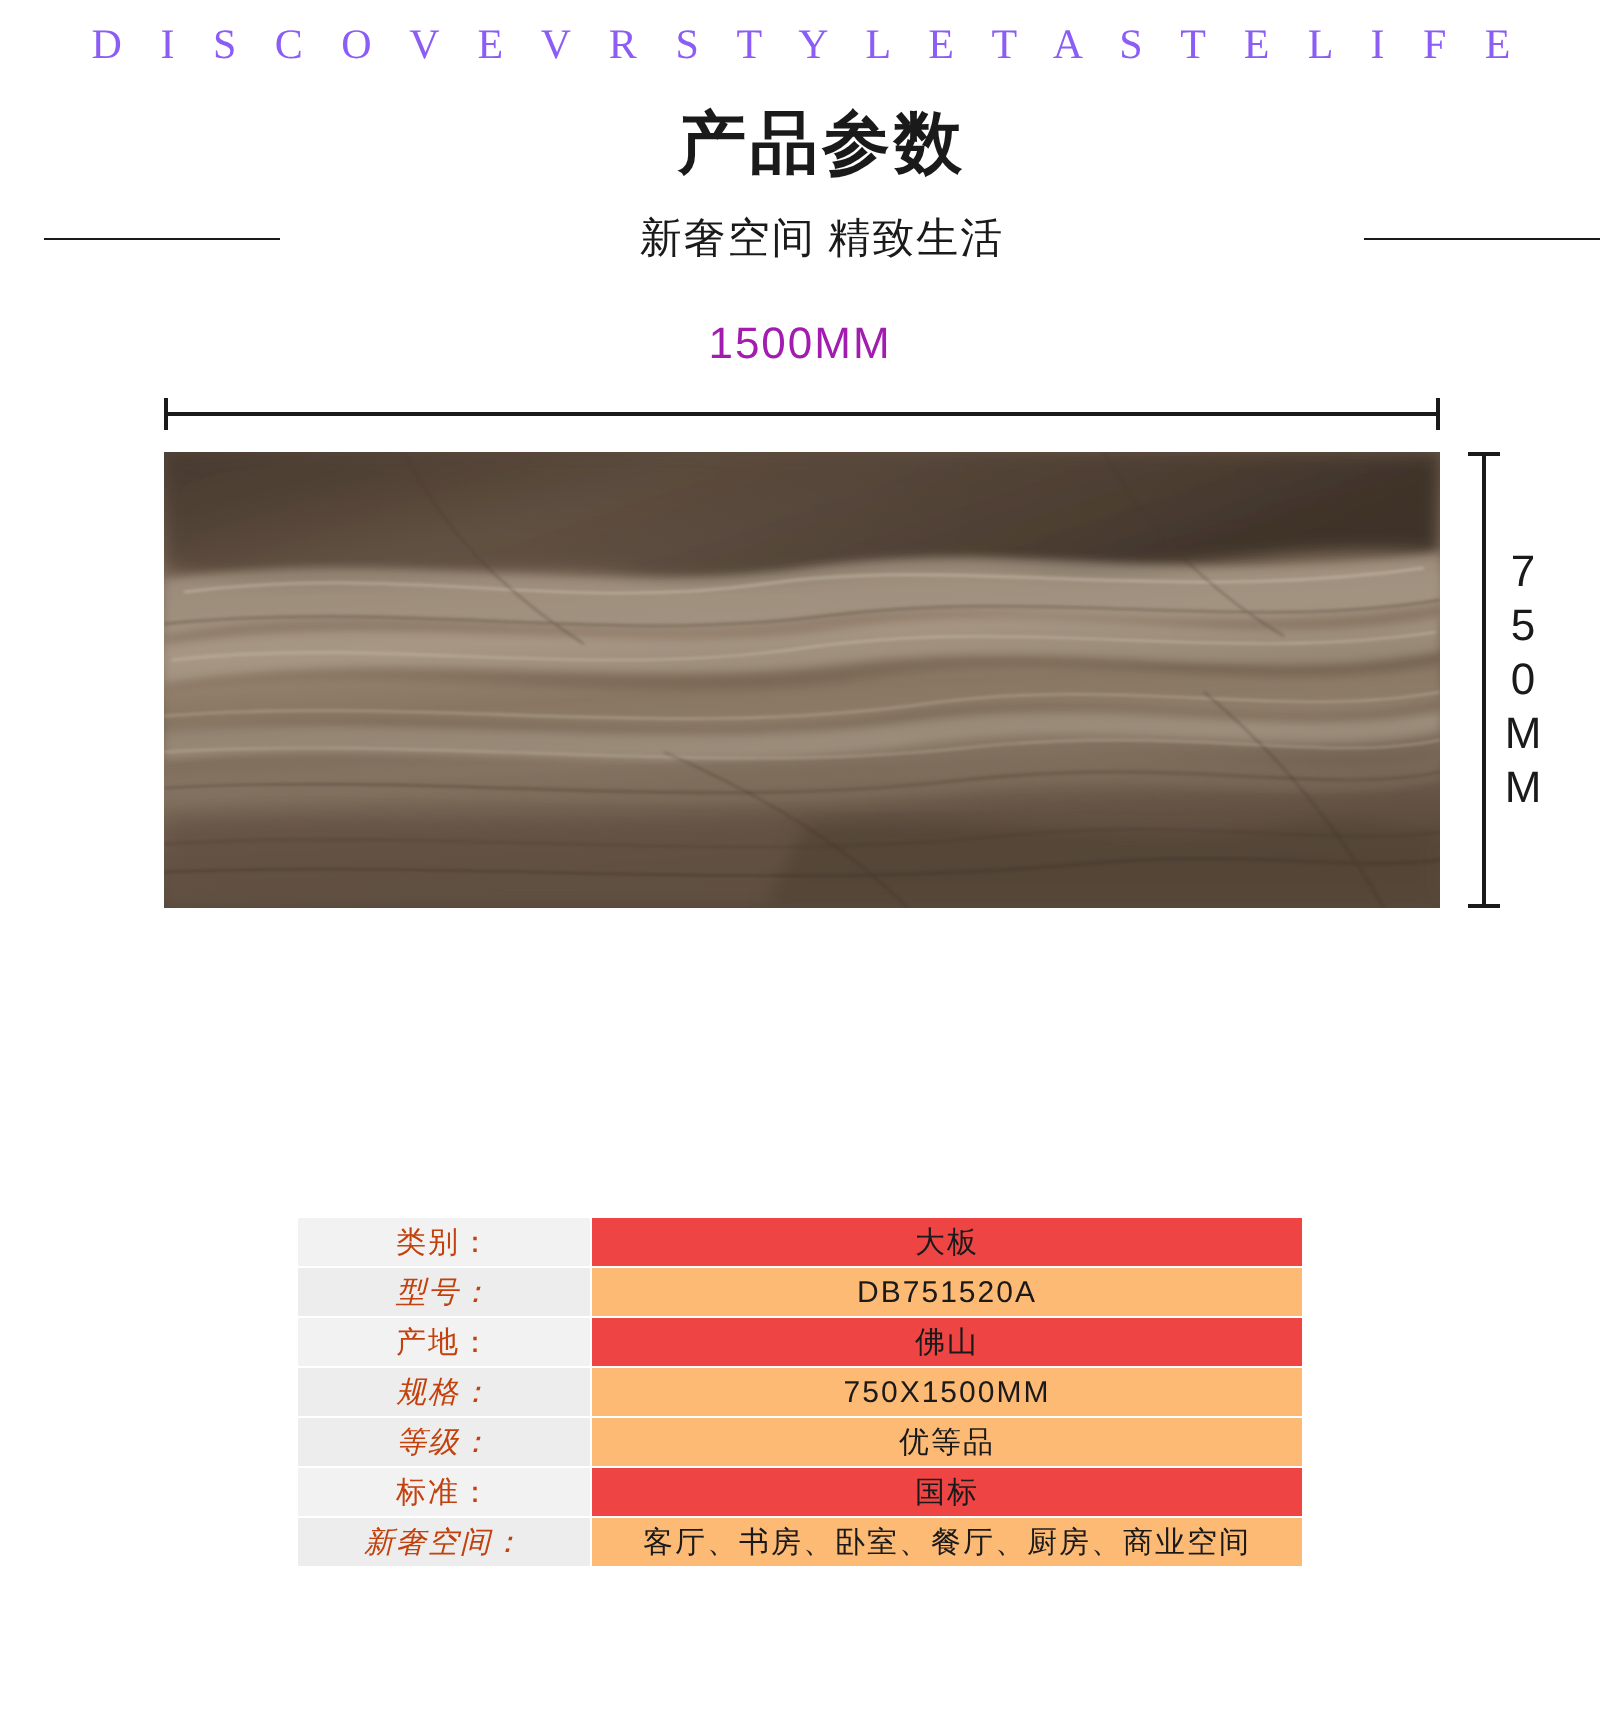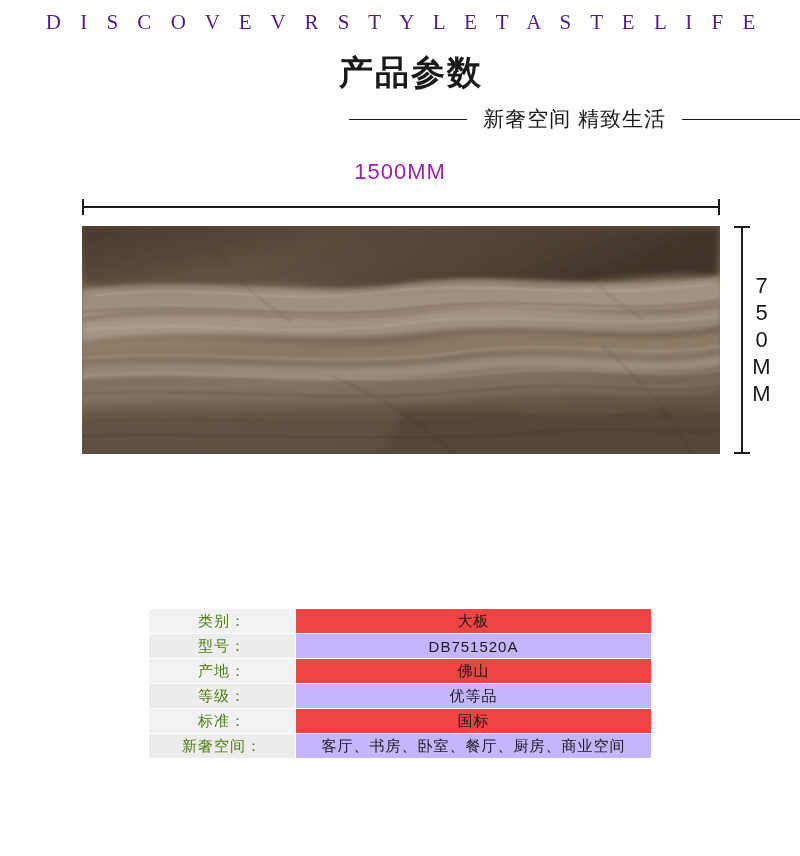--- a/index.html
+++ b/index.html
@@ -26,21 +26,21 @@
     height: 44px;
     display: flex;
     align-items: center;
     justify-content: center;
     letter-spacing: 0;
     background: #ffffff;
   }
   .top-banner .tagline {
     font-family: "Liberation Serif", serif;
     font-size: 21px;
-    color: #4c1d95;
+    color: #8b5cf6;
     letter-spacing: 7px;
     white-space: nowrap;
     padding-left: 8px;
   }
 
   
   .heading-block {
     text-align: center;
     margin-top: 10px;
     padding-left: 22px;
@@ -49,22 +49,23 @@
     font-family: "Liberation Sans", sans-serif;
     font-size: 34px;
     font-weight: bold;
     color: #1a1a1a;
     letter-spacing: 2px;
     line-height: 1.1;
   }
   .subtitle-row {
     display: flex;
     align-items: center;
-    justify-content: flex-end;
+    justify-content: space-between;
     margin-top: 14px;
+    font-family: Liberation Serif, serif;
   }
   .subtitle-line {
     width: 118px;
     height: 1px;
     background: #1a1a1a;
   }
   .subtitle {
     font-size: 21px;
     color: #1a1a1a;
     padding: 0 16px;
@@ -177,31 +178,31 @@
   }
   .spec-table td {
     padding: 0;
     border: 1px solid #ffffff;
     vertical-align: middle;
   }
   .spec-table td.key {
     width: 146px;
     background: #f2f2f2;
     text-align: center;
-    color: #4d7c0f;
+    color: #c2410c;
     letter-spacing: 1px;
   }
   .spec-table td.val {
     background: #ef4444;
     text-align: center;
     color: #1a1a1a;
     letter-spacing: 1px;
   }
-  .spec-table tr.alt td.key { background: #ededed; }
-  .spec-table tr.alt td.val { background: #c4b5fd; }
+  .spec-table tr.alt td.key { background: #ededed; font-style: italic; }
+  .spec-table tr.alt td.val { background: #fdba74; }
 </style>
 </head>
 <body>
 
 <div class="page">
 
   <div class="top-banner">
     <div class="tagline">D I S C O V E V R    S T Y L E    T A S T E    L I F E</div>
   </div>
 
@@ -312,20 +313,24 @@
       </tr>
       <tr class="alt">
         <td class="key">型号：</td>
         <td class="val">DB751520A</td>
       </tr>
       <tr>
         <td class="key">产地：</td>
         <td class="val">佛山</td>
       </tr>
       <tr class="alt">
+        <td class="key">规格：</td>
+        <td class="val">750X1500MM</td>
+      </tr>
+      <tr class="alt">
         <td class="key">等级：</td>
         <td class="val">优等品</td>
       </tr>
       <tr>
         <td class="key">标准：</td>
         <td class="val">国标</td>
       </tr>
       <tr class="alt">
         <td class="key">新奢空间：</td>
         <td class="val">客厅、书房、卧室、餐厅、厨房、商业空间</td>

